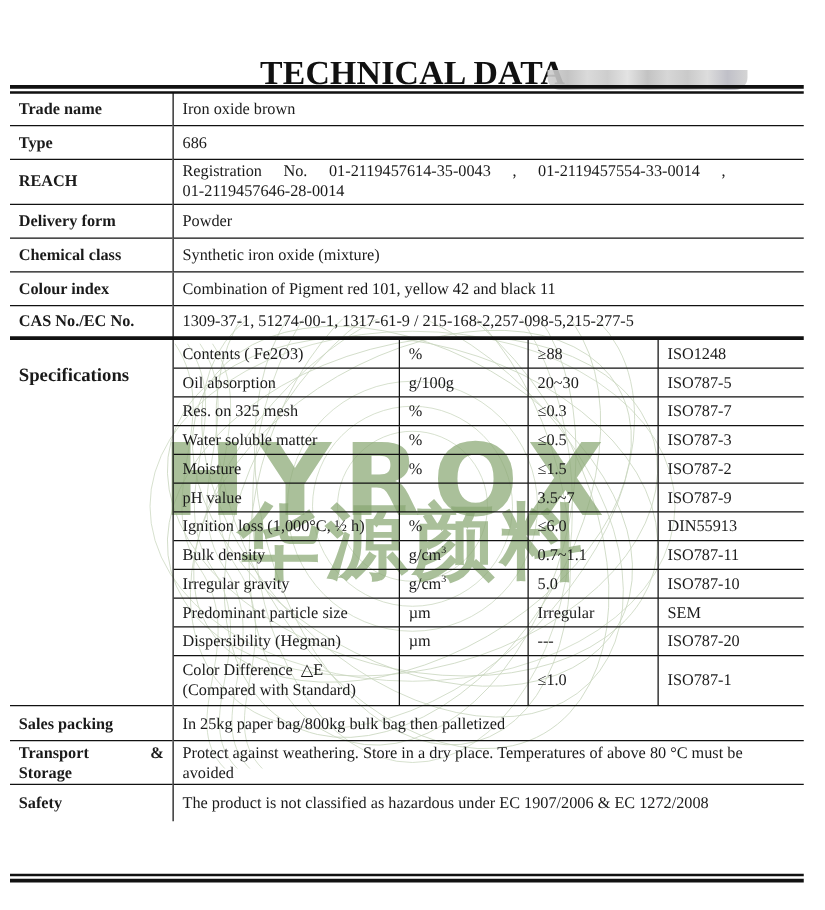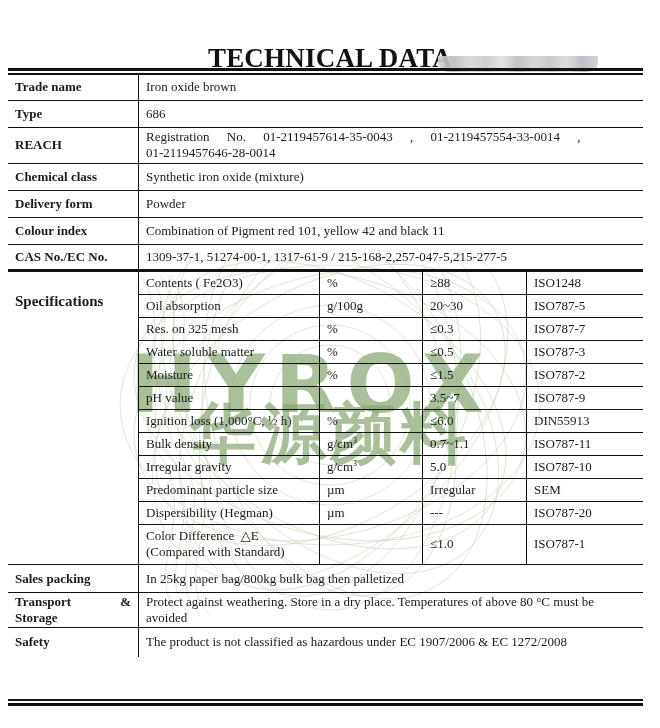--- a/index.html
+++ b/index.html
@@ -77,34 +77,34 @@
     <td class="val">686</td>
   </tr>
   <tr class="row" style="height:36px;">
     <td class="lbl">REACH</td>
     <td class="val">
       <span class="bl justify" style="word-spacing:14px;">Registration No. 01-2119457614-35-0043 , 01-2119457554-33-0014 ,</span>
       <span class="bl">01-2119457646-28-0014</span>
     </td>
   </tr>
   <tr class="row" style="height:27px;">
+    <td class="lbl">Delivery form</td>
+    <td class="val">Powder</td>
+  </tr>
+  <tr class="row" style="height:27px;">
     <td class="lbl">Chemical class</td>
     <td class="val">Synthetic iron oxide (mixture)</td>
   </tr>
   <tr class="row" style="height:27px;">
-    <td class="lbl">Delivery form</td>
-    <td class="val">Powder</td>
-  </tr>
-  <tr class="row" style="height:27px;">
     <td class="lbl">Colour index</td>
     <td class="val">Combination of Pigment red 101, yellow 42 and black 11</td>
   </tr>
   <tr class="row thick" style="height:26px;">
     <td class="lbl">CAS No./EC No.</td>
-    <td class="val">1309-37-1, 51274-00-1, 1317-61-9 / 215-168-2,257-047-5,215-277-5</td>
+    <td class="val">1309-37-1, 51274-00-1, 1317-61-9 / 215-168-2,257-098-5,215-277-5</td>
   </tr>
   <tr class="row">
     <td class="lbl spec-label">Specifications</td>
     <td class="specs">
       <table class="spec-table">
         <tbody>
               <tr>
           <td class="c1">Contents ( Fe2O3)</td>
           <td class="c2">%</td>
           <td class="c3">≥88</td>

